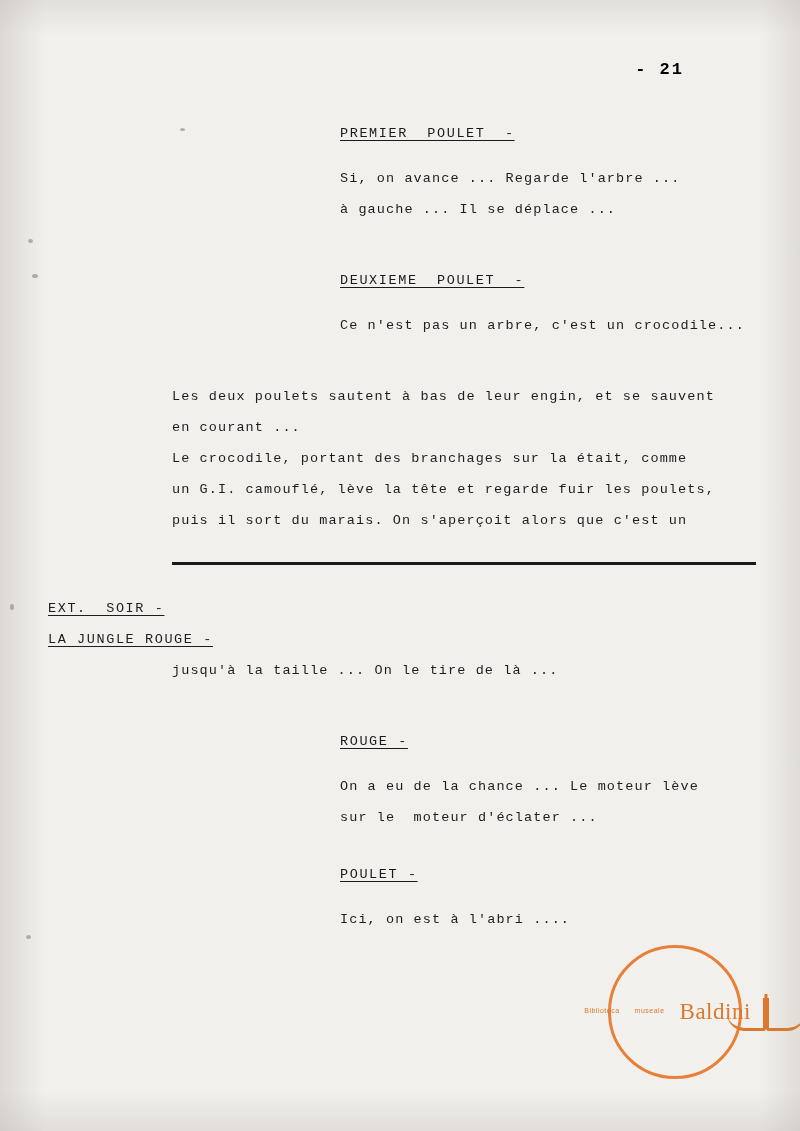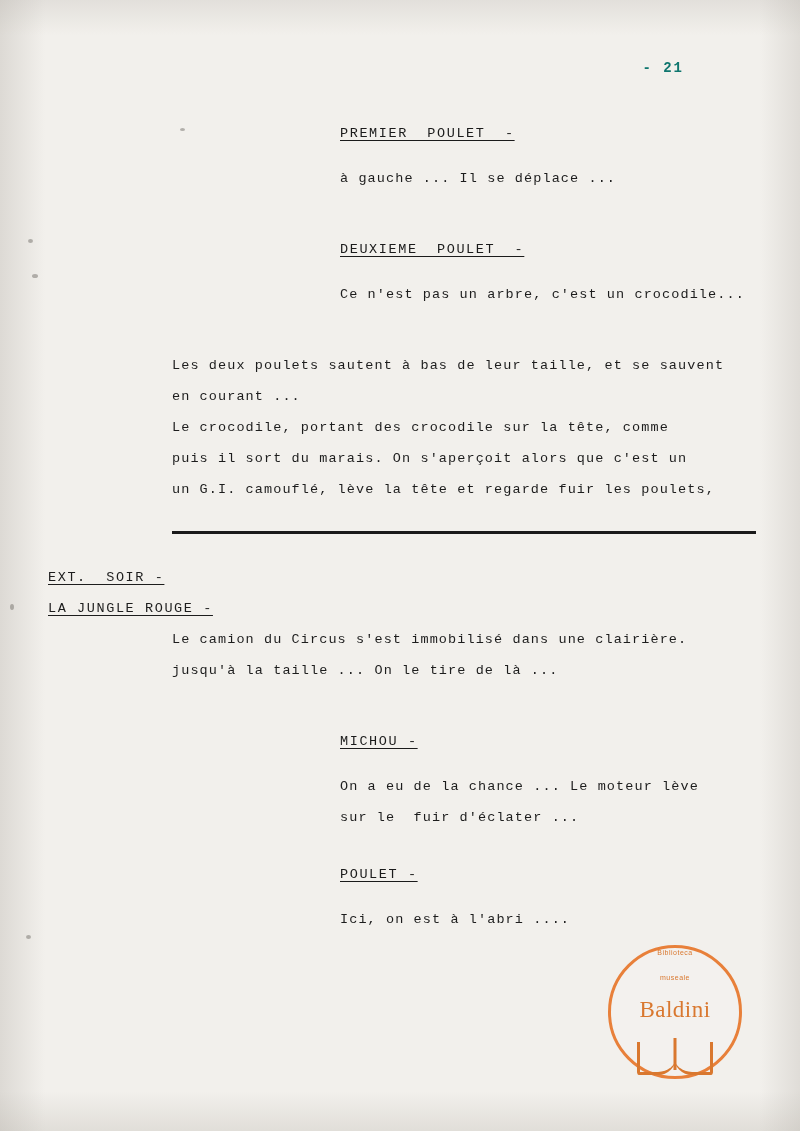--- a/index.html
+++ b/index.html
@@ -24,24 +24,24 @@
       linear-gradient(90deg, rgba(180,175,168,0.35) 0px, rgba(180,175,168,0.0) 45px),
       linear-gradient(270deg, rgba(180,175,168,0.30) 0px, rgba(180,175,168,0.0) 40px),
       linear-gradient(180deg, rgba(180,175,168,0.25) 0px, rgba(180,175,168,0.0) 35px),
       linear-gradient(0deg, rgba(185,180,172,0.30) 0px, rgba(185,180,172,0.0) 40px);
     pointer-events: none;
   }
   .page-number {
     position: absolute;
     top: 60px;
     right: 116px;
-    font-size: 14px;
+    font-size: 17px;
     letter-spacing: 2px;
     font-weight: bold;
-    color: #0f766e;
+    color: #000000;
   }
   .body {
     position: absolute;
     left: 0; top: 0; right: 0; bottom: 0;
     padding: 118px 40px 12px 40px;
     box-sizing: border-box;
   }
   .block { margin: 0; }
   .line {
     font-size: 13.5px;
@@ -89,21 +89,21 @@
   .stamp {
     position: absolute;
     right: 58px;
     bottom: 52px;
     width: 134px;
     height: 134px;
     border-radius: 50%;
     border: 3px solid #e8803a;
     background: rgba(255,255,255,0.10);
     display: flex;
-    flex-direction: column;
+    flex-direction: row;
     align-items: center;
     justify-content: center;
     box-sizing: border-box;
     gap: 15px;
   }
   .stamp-top {
     font-family: "Liberation Sans", sans-serif;
     font-size: 7px;
     color: #d9782f;
     letter-spacing: .5px;
@@ -158,60 +158,60 @@
   <div class="speck" style="left:10px; top:604px; width:4px; height:6px;"></div>
   <div class="speck" style="left:26px; top:935px; width:5px; height:4px;"></div>
 
   <div class="page-number">- 21</div>
 
   <div class="body">
 
     <div class="block">
       <div class="character indent-char">PREMIER  POULET  -</div>
       <div class="gap-sm"></div>
+      <div class="line indent-dialog">Si, on avance ... Regarde l'arbre ...</div>
       <div class="line indent-dialog">à gauche ... Il se déplace ...</div>
     </div>
 
     <div class="gap-lg"></div>
 
     <div class="block">
       <div class="character indent-char">DEUXIEME  POULET  -</div>
       <div class="gap-sm"></div>
       <div class="line indent-dialog">Ce n'est pas un arbre, c'est un crocodile...</div>
     </div>
 
     <div class="gap-lg"></div>
 
     <div class="block">
-      <div class="line indent-action">Les deux poulets sautent à bas de leur taille, et se sauvent</div>
+      <div class="line indent-action">Les deux poulets sautent à bas de leur engin, et se sauvent</div>
       <div class="line indent-action">en courant ...</div>
-      <div class="line indent-action">Le crocodile, portant des crocodile sur la tête, comme</div>
+      <div class="line indent-action">Le crocodile, portant des branchages sur la était, comme</div>
+      <div class="line indent-action">un G.I. camouflé, lève la tête et regarde fuir les poulets,</div>
       <div class="line indent-action">puis il sort du marais. On s'aperçoit alors que c'est un</div>
-      <div class="line indent-action">un G.I. camouflé, lève la tête et regarde fuir les poulets,</div>
     </div>
 
     <div class="rule"></div>
 
     <div class="block">
       <div class="line indent-action slug">EXT.  SOIR -</div>
       <div class="line indent-action slug">LA JUNGLE ROUGE -</div>
     </div>
 
     <div class="block">
-      <div class="line indent-action">Le camion du Circus s'est immobilisé dans une clairière.</div>
       <div class="line indent-action">jusqu'à la taille ... On le tire de là ...</div>
     </div>
 
     <div class="gap-lg"></div>
 
     <div class="block">
-      <div class="character indent-char">MICHOU -</div>
+      <div class="character indent-char">ROUGE -</div>
       <div class="gap-sm"></div>
       <div class="line indent-dialog">On a eu de la chance ... Le moteur lève</div>
-      <div class="line indent-dialog">sur le  fuir d'éclater ...</div>
+      <div class="line indent-dialog">sur le  moteur d'éclater ...</div>
     </div>
 
     <div class="gap-md"></div>
 
     <div class="block">
       <div class="character indent-char">POULET -</div>
       <div class="gap-sm"></div>
       <div class="line indent-dialog">Ici, on est à l'abri ....</div>
     </div>
 

